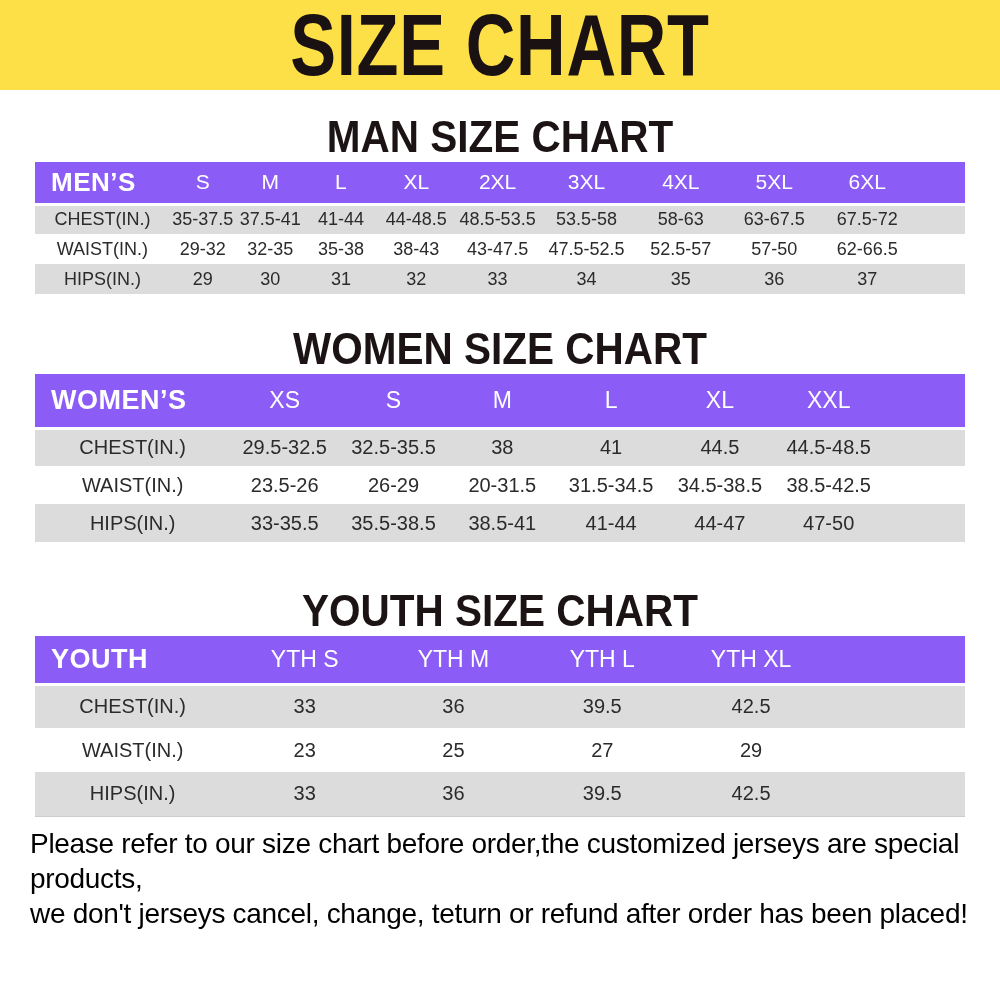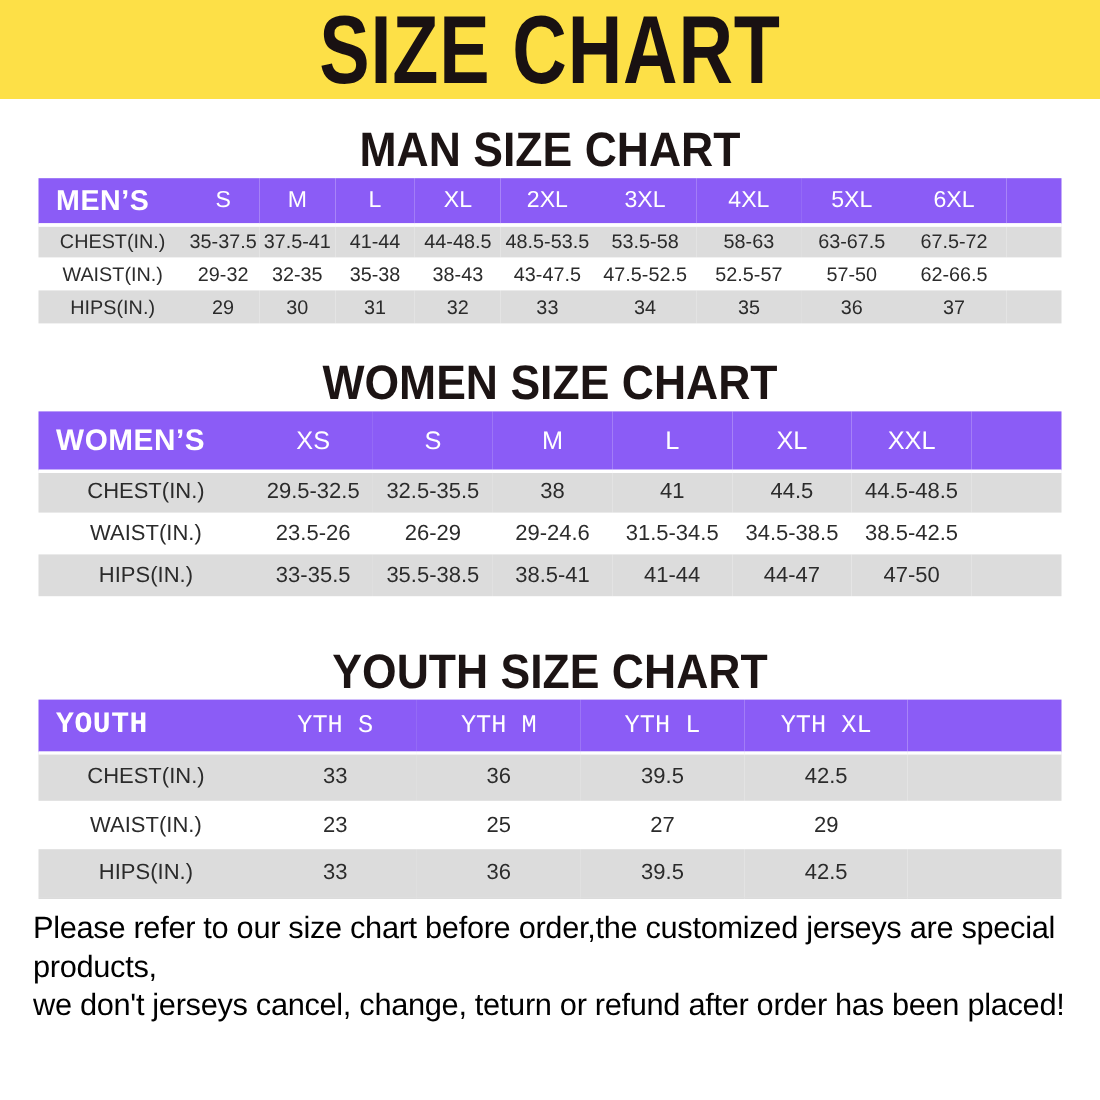--- a/index.html
+++ b/index.html
@@ -54,21 +54,21 @@
     text-align: center; color: #2b2b2b; white-space: nowrap;
   }
   tbody tr:nth-child(odd) td { background: #DCDCDC; }
   
   .t-men   thead th { height: 42px; font-size: 21px; }
   .t-men   thead th.corner { font-size: 26px; }
   .t-men   tbody td { height: 30px; font-size: 18px; }
   .t-women thead th { height: 54px; font-size: 23px; }
   .t-women thead th.corner { font-size: 27px; }
   .t-women tbody td { height: 38px; font-size: 20px; }
-  .t-youth thead th { height: 48px; font-size: 23px; font-family: Liberation Mono, monospace; }
+  .t-youth thead th { height: 48px; font-size: 23px; }
   .t-youth thead th.corner { font-size: 27px; }
   .t-youth tbody td { height: 44px; font-size: 20px; }
   
   .footer {
     margin-top: 9px; padding-left: 30px;
     color: #000000; font-size: 28px; line-height: 35px;
     letter-spacing: -0.3px;
   }
 </style>
 </head>
@@ -186,21 +186,21 @@
           <td>38</td>
           <td>41</td>
           <td>44.5</td>
           <td>44.5-48.5</td>
           <td></td>
         </tr>
         <tr>
           <td>WAIST(IN.)</td>
           <td>23.5-26</td>
           <td>26-29</td>
-          <td>29-24.6</td>
+          <td>20-31.5</td>
           <td>31.5-34.5</td>
           <td>34.5-38.5</td>
           <td>38.5-42.5</td>
           <td></td>
         </tr>
         <tr>
           <td>HIPS(IN.)</td>
           <td>33-35.5</td>
           <td>35.5-38.5</td>
           <td>38.5-41</td>

